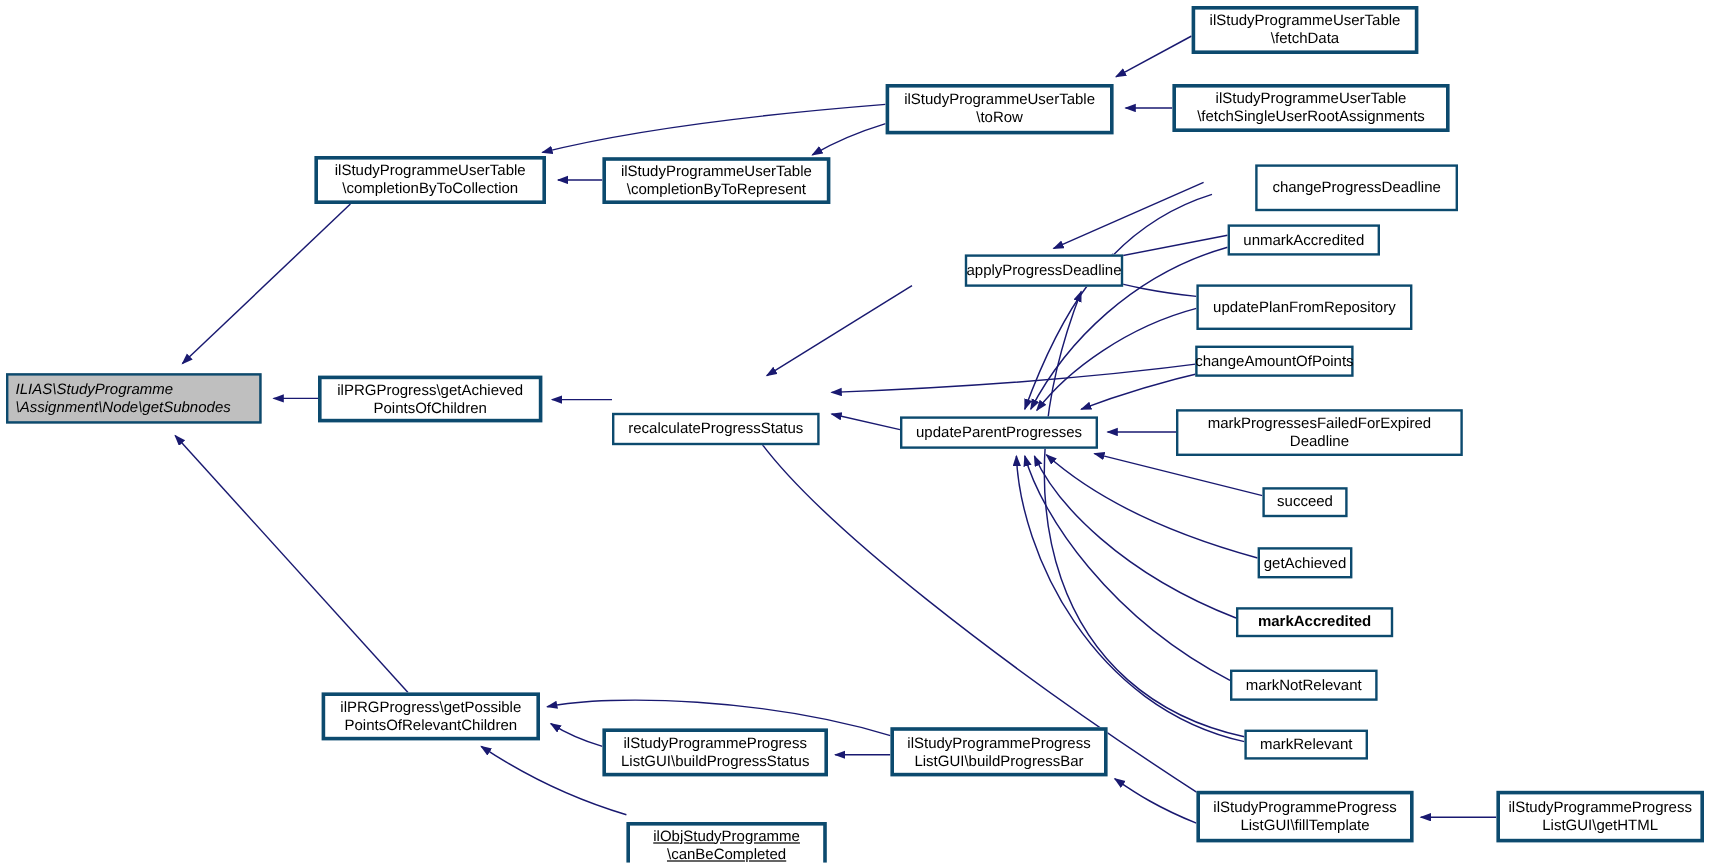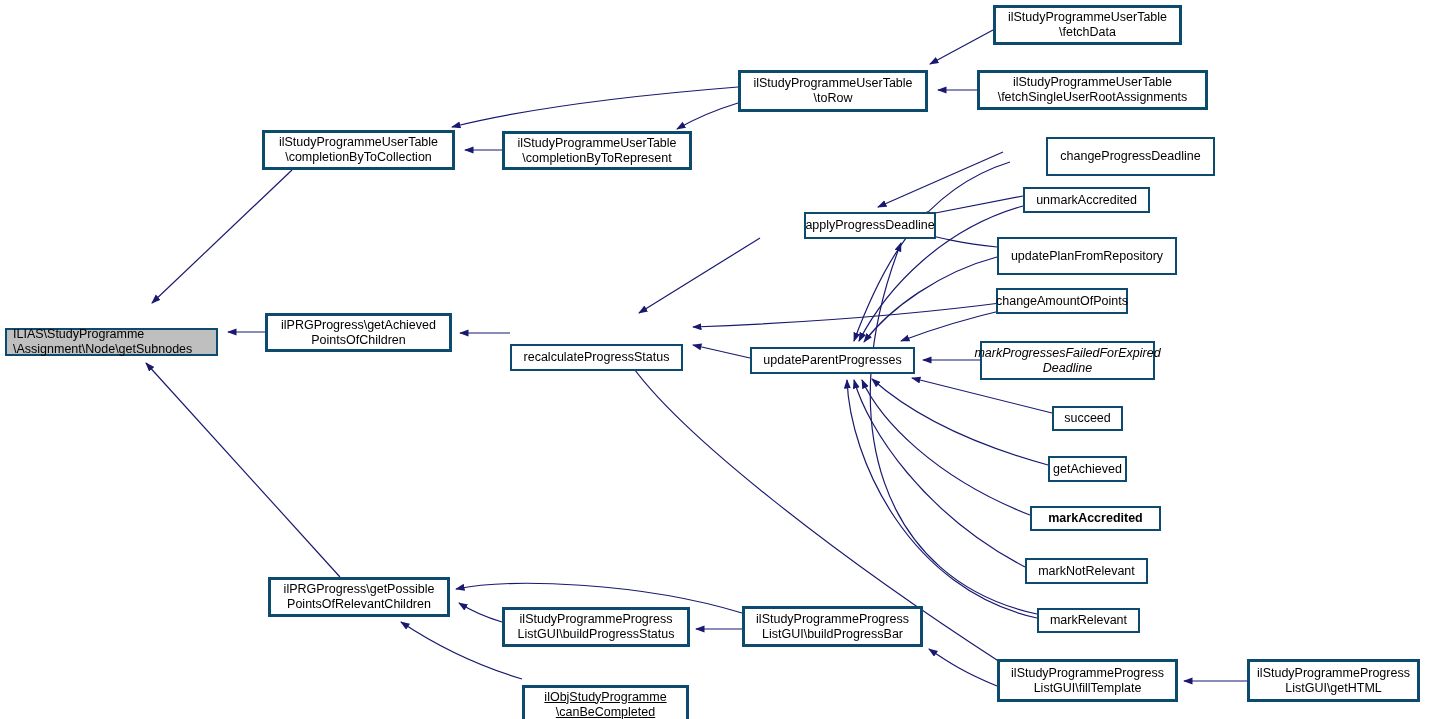--- a/index.html
+++ b/index.html
@@ -55,21 +55,21 @@
         <path class="edge" d="M1037,614 C880,580 832,420 901,243" stroke="#191970" marker-end="url(#arrow)"></path>
         <path class="edge" d="M1247,681 L1184,681" stroke="#191970" marker-end="url(#arrow)"></path>
         <path class="edge" d="M997,686 C965,673 948,662 929,649" stroke="#191970" marker-end="url(#arrow)"></path>
         <path class="edge" d="M742,629 L696,629" stroke="#191970" marker-end="url(#arrow)"></path>
         <path class="edge" d="M742,613 C640,582 510,578 456,589" stroke="#191970" marker-end="url(#arrow)"></path>
         <path class="edge" d="M502,622 C482,616 470,610 459,603" stroke="#191970" marker-end="url(#arrow)"></path>
         <path class="edge" d="M522,679 C465,662 425,638 401,622" stroke="#191970" marker-end="url(#arrow)"></path>
       </g>
   </svg>
   <div id="node-layer">
-      <div class="node bold highlight left" style="left: 5px; top: 328px; width: 213px; height: 28px;">
+      <div class="node bold highlight left" style="left: 5px; top: 311px; width: 213px; height: 42px; font-style: italic;">
         <span>ILIAS\StudyProgramme</span>
         <span>\Assignment\Node\getSubnodes</span>
       </div>
       <div class="node" style="left: 265px; top: 313px; width: 187px; height: 39px;">
         <span>ilPRGProgress\getAchieved</span>
         <span>PointsOfChildren</span>
       </div>
       <div class="node" style="left: 262px; top: 130px; width: 193px; height: 40px;">
         <span>ilStudyProgrammeUserTable</span>
         <span>\completionByToCollection</span>
@@ -104,21 +104,21 @@
       </div>
       <div class="node bold" style="left: 1023px; top: 187px; width: 127px; height: 26px;">
         <span>unmarkAccredited</span>
       </div>
       <div class="node bold" style="left: 997px; top: 237px; width: 180px; height: 38px;">
         <span>updatePlanFromRepository</span>
       </div>
       <div class="node bold" style="left: 996px; top: 288px; width: 132px; height: 26px;">
         <span>changeAmountOfPoints</span>
       </div>
-      <div class="node bold" style="left: 980px; top: 341px; width: 175px; height: 39px; font-style: italic;">
+      <div class="node bold" style="left: 980px; top: 341px; width: 239px; height: 39px;">
         <span>markProgressesFailedForExpired</span>
         <span>Deadline</span>
       </div>
       <div class="node bold" style="left: 1052px; top: 406px; width: 71px; height: 25px;">
         <span>succeed</span>
       </div>
       <div class="node bold" style="left: 1048px; top: 456px; width: 79px; height: 26px;">
         <span>getAchieved</span>
       </div>
       <div class="node bold" style="left: 1030px; top: 506px; width: 131px; height: 25px; font-weight: bold;">

